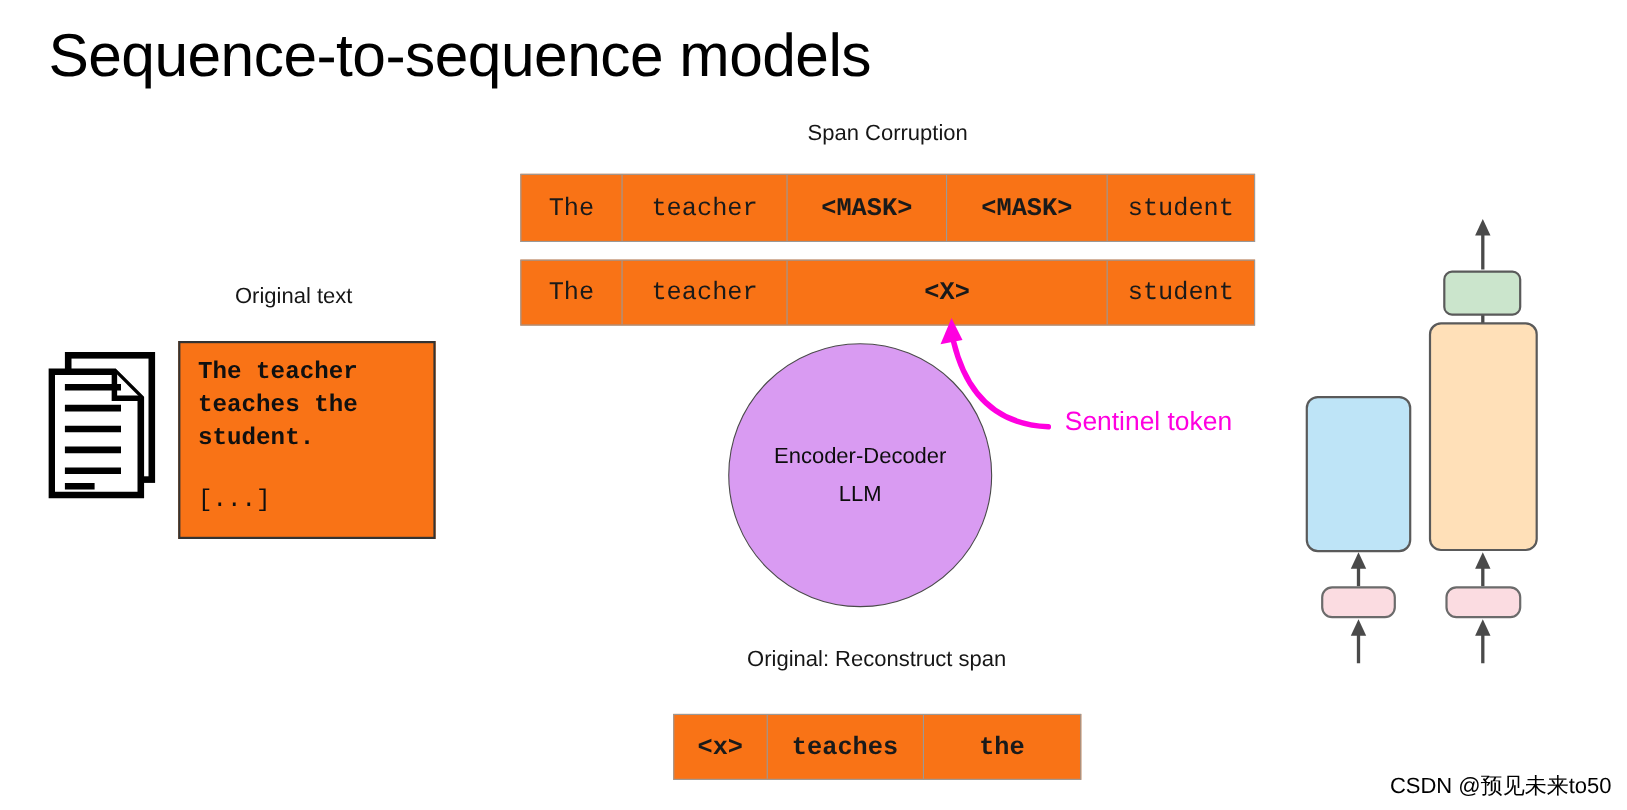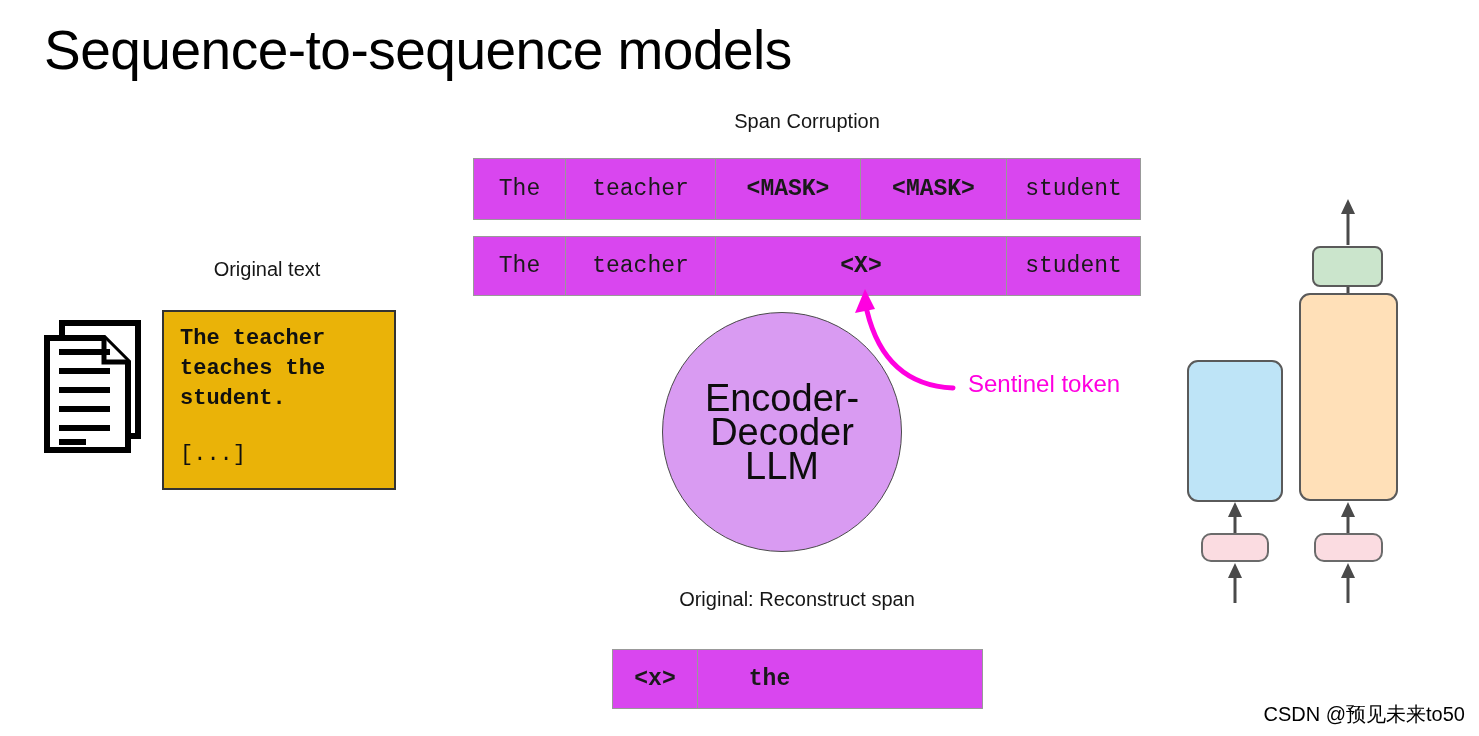--- a/index.html
+++ b/index.html
@@ -9,51 +9,51 @@
   }
   .abs{position:absolute;}
   
   #title{left:44px;top:18px;font-size:55px;font-weight:400;letter-spacing:-0.5px;color:#000;}
   
   .heading{font-size:20px;font-weight:500;color:#161616;text-align:center;}
   #span-heading{left:473px;top:110px;width:668px;}
   #original-heading{left:117px;top:258px;width:300px;}
   #objective-heading{left:607px;top:588px;width:380px;}
   
-  .token-row{display:flex;border:1px solid #999;box-sizing:border-box;background:#d946ef;}
+  .token-row{display:flex;border:1px solid #999;box-sizing:border-box;background:#f97316;}
   .cell{
     display:flex;align-items:center;justify-content:center;box-sizing:border-box;
     border-right:1px solid #999;font-family:"Liberation Mono",monospace;
     font-size:23px;color:#1a1a1a;white-space:nowrap;
   }
   .cell:last-child{border-right:none;}
   .bold{font-weight:bold;}
   #masked-row{left:473px;top:158px;width:668px;height:62px;}
   #masked-row .c1{width:92px;}  #masked-row .c2{width:150px;}
   #masked-row .c3{width:145px;} #masked-row .c4{width:146px;}
   #masked-row .c5{width:133px;}
   #sentinel-row{left:473px;top:236px;width:668px;height:60px;}
   #sentinel-row .c1{width:92px;} #sentinel-row .c2{width:150px;}
   #sentinel-row .c3{width:291px;} #sentinel-row .c4{width:133px;}
   #objective-row{left:612px;top:649px;width:371px;height:60px;}
   #objective-row .c1{width:85px;} #objective-row .c2{width:143px;} #objective-row .c3{width:143px;}
   
   #original-box{
     left:162px;top:310px;width:234px;height:180px;box-sizing:border-box;
-    border:2px solid #333;background:#eab308;padding:12px 16px;
+    border:2px solid #333;background:#f97316;padding:12px 16px;
     font-family:"Liberation Mono",monospace;font-size:22px;line-height:30px;color:#101010;
   }
   #original-body{font-weight:bold;}
   #original-ellipsis{margin-top:26px;font-weight:normal;}
   
   #llm-circle{
     left:662px;top:312px;width:240px;height:240px;border-radius:50%;
     background:#d99bf2;border:1.5px solid #4a4a4a;box-sizing:border-box;
     display:flex;flex-direction:column;align-items:center;justify-content:center;
-    font-size:38px;line-height:34px;color:#0d0d0d;text-align:center;
+    font-size:20px;line-height:34px;color:#0d0d0d;text-align:center;
   }
   
   #sentinel-label{left:968px;top:370px;font-size:24px;color:#ff00e0;font-weight:500;text-align:center;}
   #sentinel-arrow{left:840px;top:283px;}
   
   #architecture{left:1180px;top:195px;}
   
   #watermark{right:14px;bottom:8px;font-size:20px;color:#000000;}
 </style>
 </head>
@@ -107,20 +107,21 @@
 <svg class="abs" id="sentinel-arrow" width="140" height="115" viewBox="0 0 140 115">
   <path d="M113 105 Q 45 102 27 28" fill="none" stroke="#ff00e0" stroke-width="5" stroke-linecap="round"></path>
   <polygon points="25,6 15,30 35,26" fill="#ff00e0"></polygon>
 </svg>
 <div class="abs" id="sentinel-label">Sentinel token</div>
 
 <div class="abs heading" id="objective-heading">Original: Reconstruct span</div>
 
 <div class="abs token-row" id="objective-row">
   <div class="cell c1 bold">&lt;x&gt;</div>
+  <div class="cell c2 bold">teaches</div>
   <div class="cell c3 bold">the</div>
 </div>
 
 <svg class="abs" id="architecture" width="230" height="420" viewBox="0 0 230 420">
   <g stroke="#4a4a4a" stroke-width="3" fill="none">
 
     <line x1="168" y1="50" x2="168" y2="16"></line>
 
     <line x1="168" y1="91" x2="168" y2="99"></line>
 

